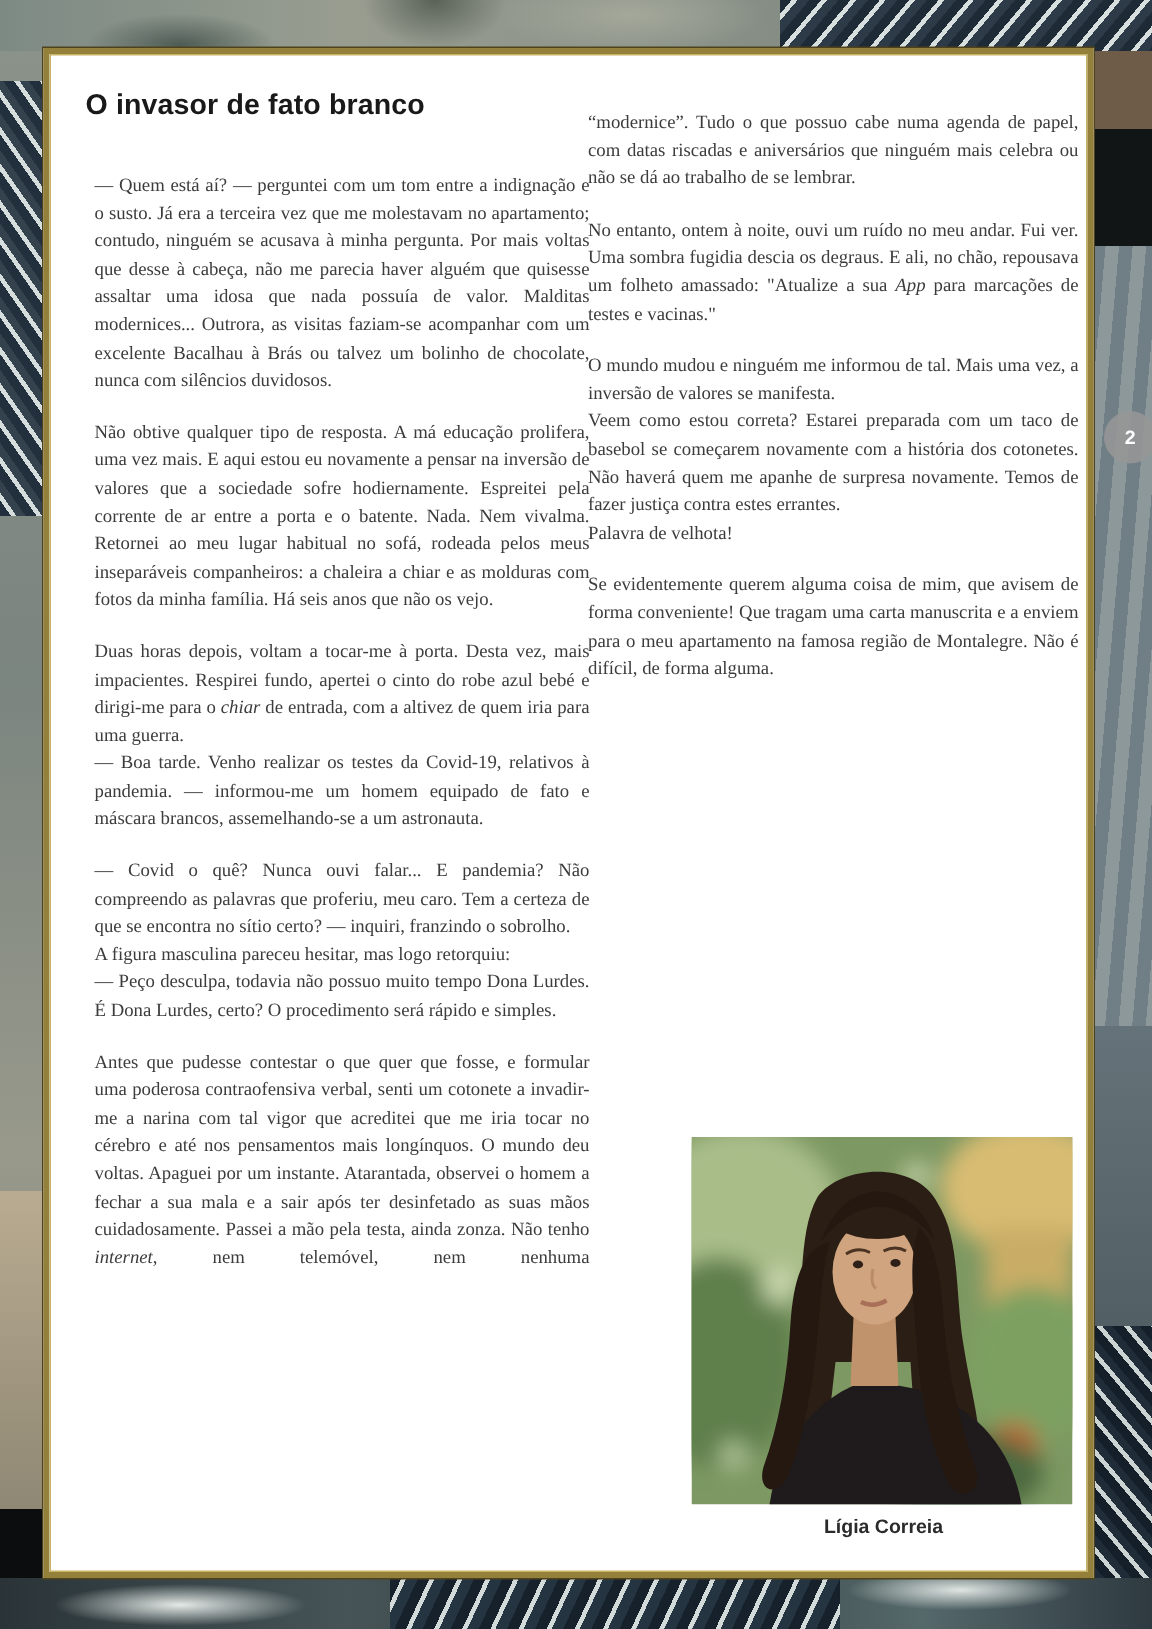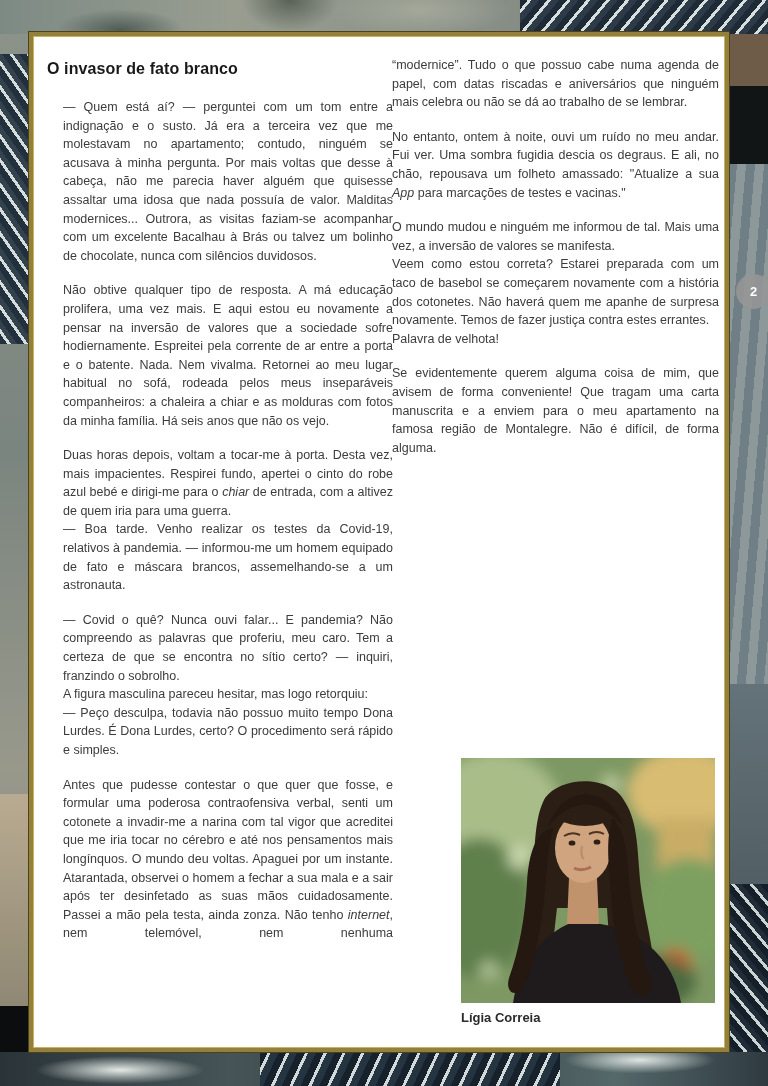--- a/index.html
+++ b/index.html
@@ -46,34 +46,34 @@
   }
   
   .page-box{
     position:absolute;left:29px;top:32px;width:700px;height:1020px;
     box-sizing:border-box;background:#ffffff;
     border:4px solid #93803a;
     box-shadow:0 0 0 1px #4e421d, inset 0 0 0 1px #c9b264;
     overflow:hidden;
   }
   .page-title{
-    position:absolute;left:14px;top:24px;margin:0;
-    font-size:16px;font-weight:bold;color:#191919;letter-spacing:.1px;
+    position:absolute;left:24px;top:24px;margin:0;
+    font-size:19px;font-weight:bold;color:#191919;letter-spacing:.1px;
   }
   .col{
     position:absolute;color:#3c3c3c;font-size:12.5px;line-height:18.6px;
     text-align:justify;
   }
-  .col p{margin:0 0 16px 0;}
+  .col p{margin:16px 0 16px 0;font-family:Liberation Serif, serif;}
   .col p.jl{text-align-last:justify;}
   .col i{font-style:italic;}
   .col-left{left:30px;top:62px;width:330px;}
   .col-right{left:359px;top:20px;width:327px;}
   .photo-figure{
-    position:absolute;left:400px;top:722px;width:256px;margin:0;padding-left:28px;
+    position:absolute;left:400px;top:722px;width:256px;margin:0;text-align:center;padding-left:28px;
   }
   .photo-figure svg{display:block;}
   .photo-figure figcaption{
     margin-top:7px;font-size:13px;font-weight:bold;color:#2b2b2b;
   }
   
   .page-num{
     position:absolute;left:736px;top:274px;width:35px;height:35px;border-radius:50%;
     background:rgba(150,150,150,.85);
     display:flex;align-items:center;justify-content:center;

